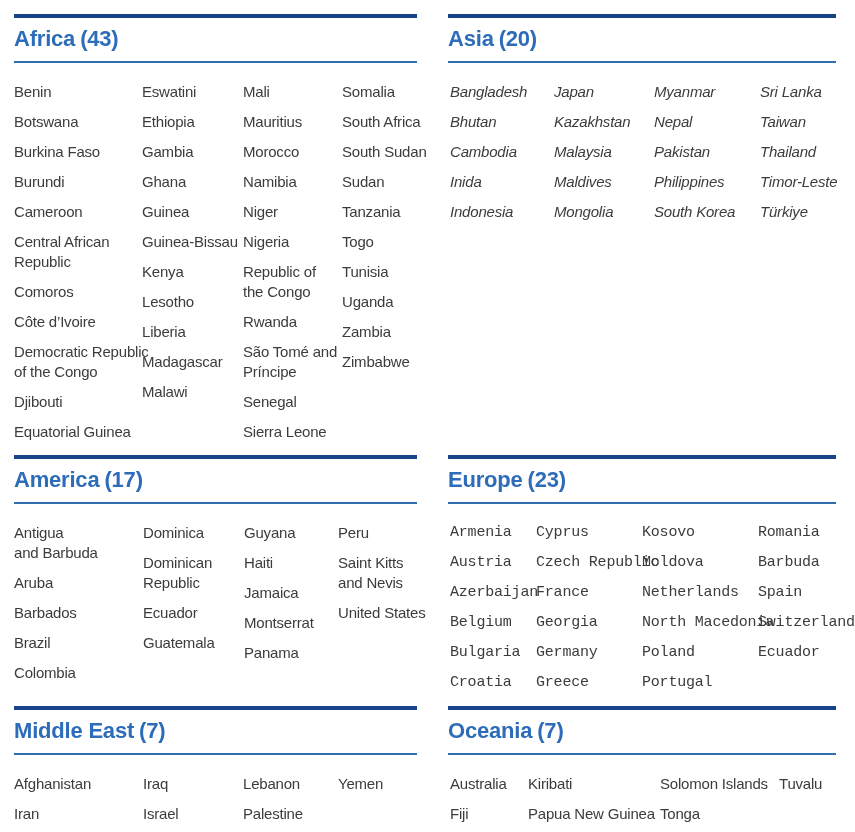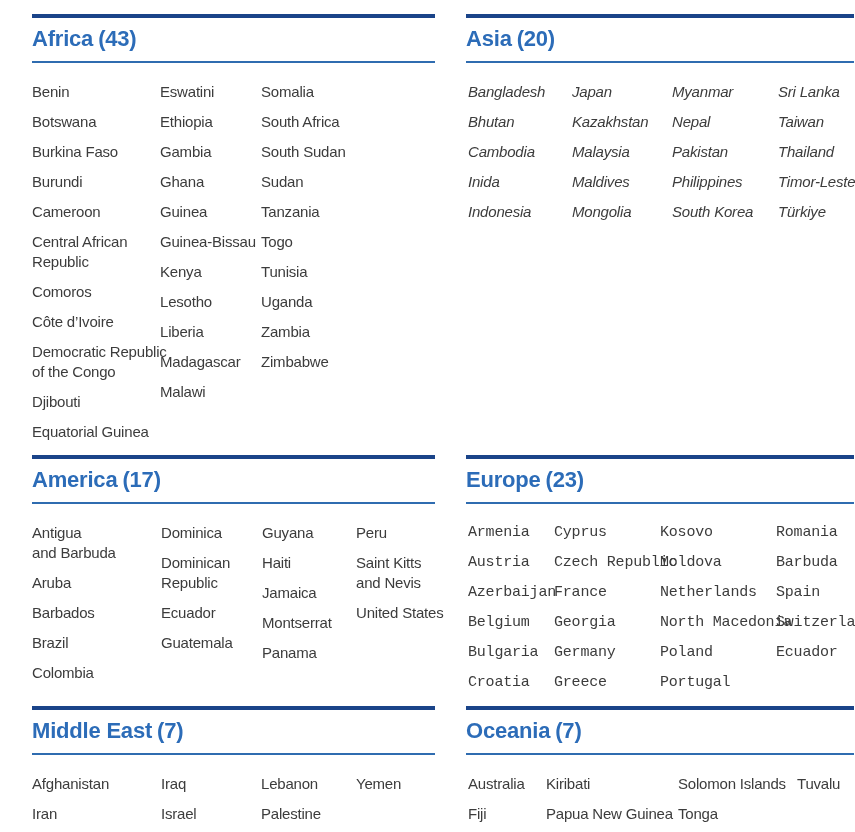--- a/index.html
+++ b/index.html
@@ -10,21 +10,21 @@
     --bg:#ffffff;
   }
   *{box-sizing:border-box;margin:0;padding:0;}
   html,body{background:var(--bg);}
   body{
     width:855px;height:832px;overflow:hidden;
     font-family:"Liberation Sans",sans-serif;
   }
   .page{
     width:855px;height:832px;
-    padding:14px 19px 0 32px;
+    padding:14px 19px 0 14px;
     display:grid;
     grid-template-columns:403px 388px;
     column-gap:31px;row-gap:3px;
     align-items:start;
   }
   section{width:100%;}
   .toprule{height:4px;background:var(--navy);}
   .head{
     margin-top:7px;
     line-height:28px;
@@ -85,20 +85,35 @@
           <div class="item">Ghana</div>
           <div class="item">Guinea</div>
           <div class="item">Guinea-Bissau</div>
           <div class="item">Kenya</div>
           <div class="item">Lesotho</div>
           <div class="item">Liberia</div>
           <div class="item">Madagascar</div>
           <div class="item">Malawi</div>
         </div>
         <div class="col">
+          <div class="item">Mali</div>
+          <div class="item">Mauritius</div>
+          <div class="item">Morocco</div>
+          <div class="item">Namibia</div>
+          <div class="item">Niger</div>
+          <div class="item">Nigeria</div>
+          <div class="item">Republic of
+the Congo</div>
+          <div class="item">Rwanda</div>
+          <div class="item">São Tomé and
+Príncipe</div>
+          <div class="item">Senegal</div>
+          <div class="item">Sierra Leone</div>
+        </div>
+        <div class="col">
           <div class="item">Somalia</div>
           <div class="item">South Africa</div>
           <div class="item">South Sudan</div>
           <div class="item">Sudan</div>
           <div class="item">Tanzania</div>
           <div class="item">Togo</div>
           <div class="item">Tunisia</div>
           <div class="item">Uganda</div>
           <div class="item">Zambia</div>
           <div class="item">Zimbabwe</div>

